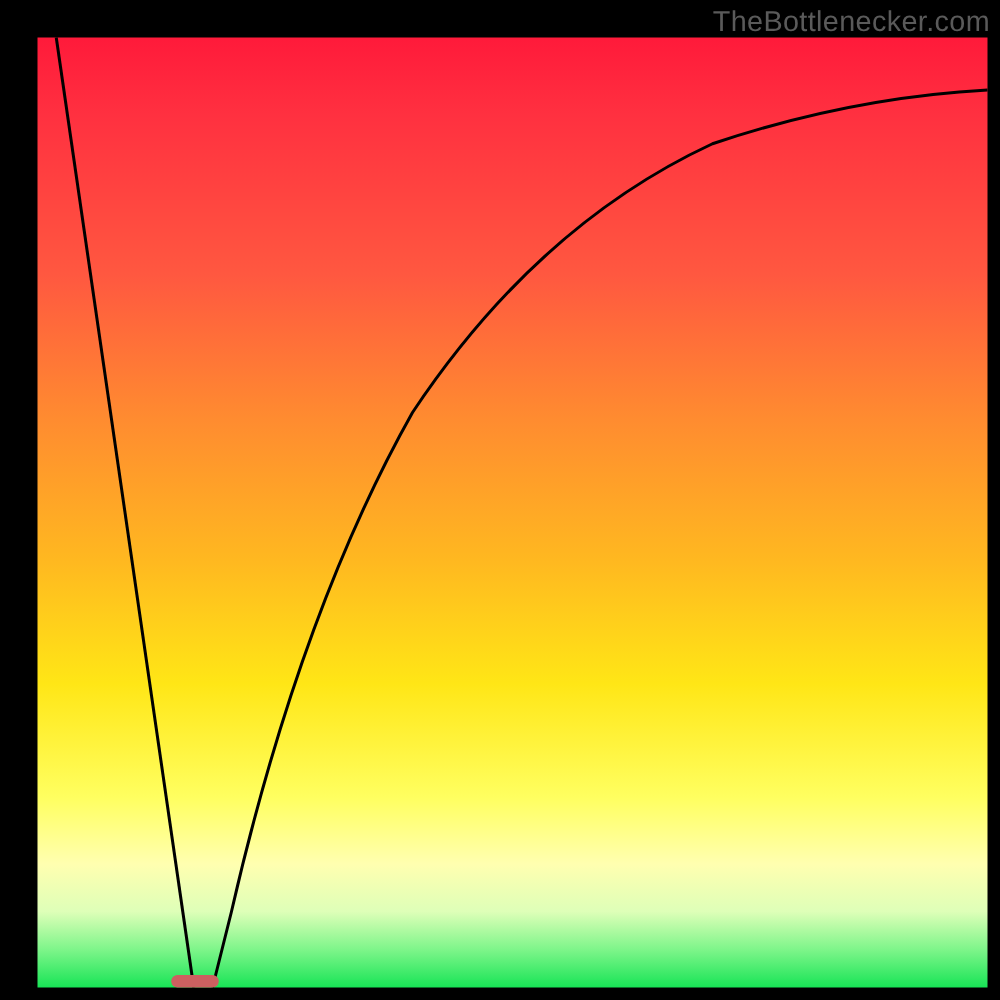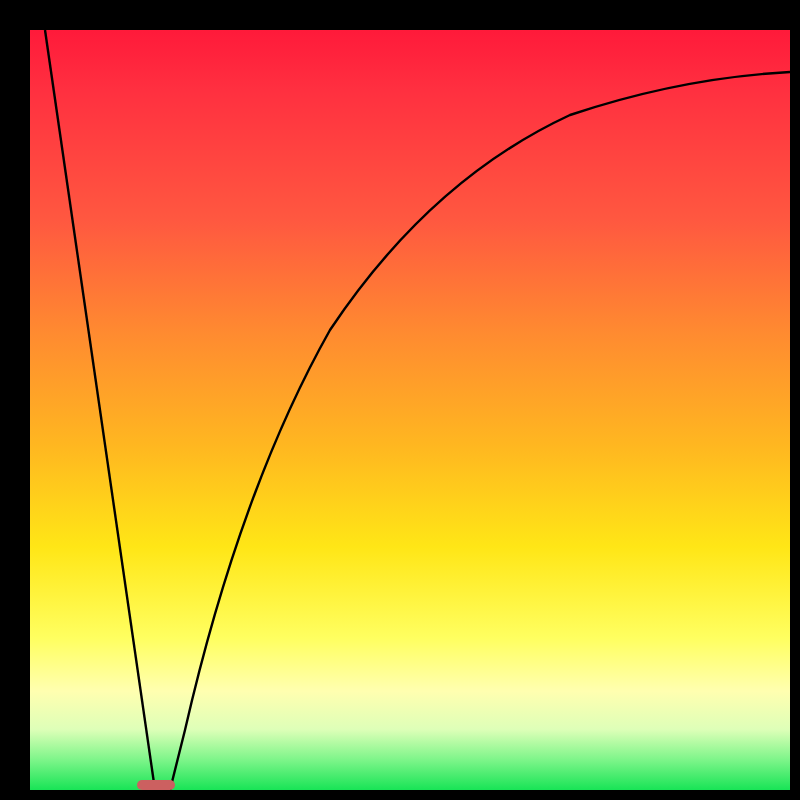--- a/index.html
+++ b/index.html
@@ -79,14 +79,15 @@
                L 155 700
                Q 210 460 300 300
                Q 400 150 540 85
                Q 650 48 760 42" fill="none" stroke="#000" stroke-width="2.4"></path>
     </svg>
 
     <div class="marker" style="left:107px;width:38px;bottom:0px;background:#cc6060;"></div>
 
   </div>
 
+  <div class="watermark">TheBottlenecker.com</div>
 
 </div>
 
 </body></html>

